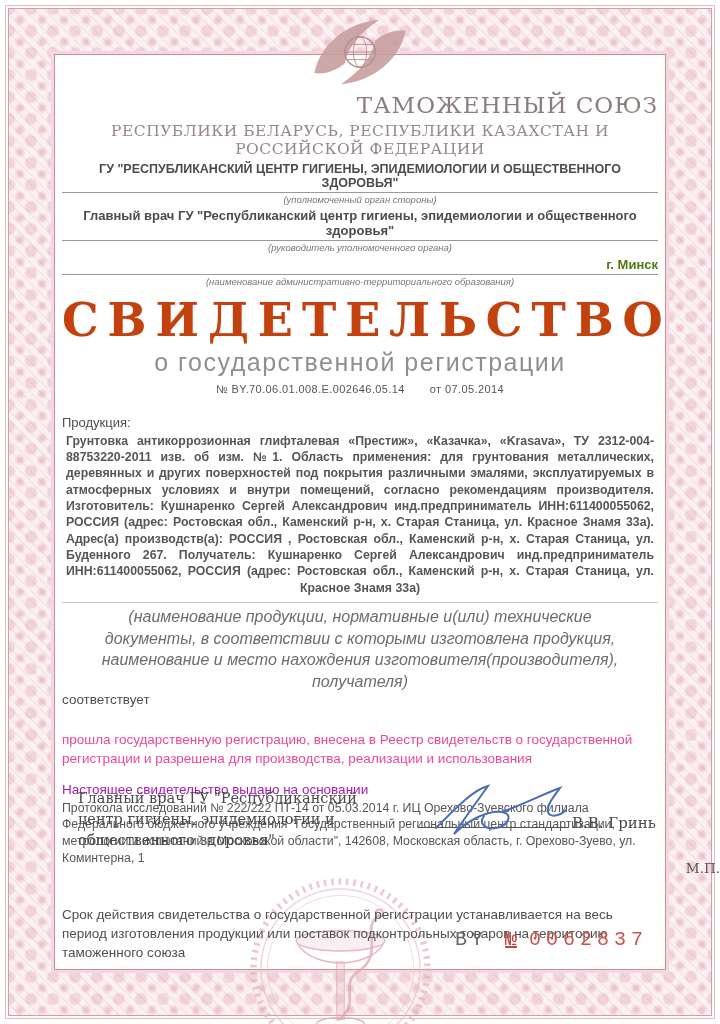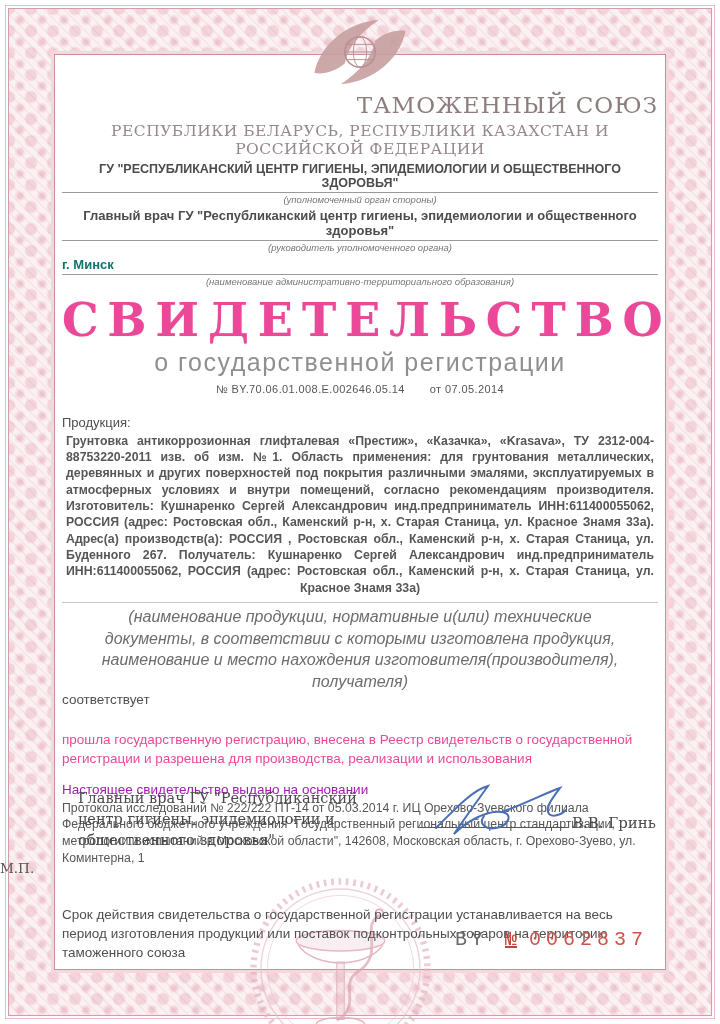--- a/index.html
+++ b/index.html
@@ -31,26 +31,26 @@
 
   .logo{position:absolute;top:14px;left:0;right:0;text-align:center;z-index:4;}
 
   .serif{font-family:"DejaVu Serif","Liberation Serif",serif;}
   .c-union{margin-top:38px;text-align:right;font-size:23px;letter-spacing:1px;color:#8d7e7e;}
   .c-countries{margin-top:4px;text-align:center;font-size:15.5px;letter-spacing:.5px;color:#96888a;}
   .rule-line{border-bottom:1px solid #9a9a9a;padding-bottom:2px;}
   .c-org{margin-top:4px;text-align:center;font-size:12.5px;font-weight:bold;color:#4c4c4c;}
   .caption{margin-top:1px;text-align:center;font-style:italic;font-size:9.5px;color:#777;}
   .c-head{margin-top:3px;text-align:center;font-size:13px;font-weight:bold;color:#4c4c4c;}
-  .c-city{margin-top:4px;text-align:left;font-size:13px;font-weight:bold;color:#0f766e;}
+  .c-city{margin-top:4px;text-align:right;font-size:13px;font-weight:bold;color:#4d7c0f;}
 
   .t-main{
     margin-top:8px;text-align:center;
     font-family:"DejaVu Serif","Liberation Serif",serif;font-weight:bold;
-    font-size:46px;line-height:1.1;letter-spacing:9px;color:#ec4899;
+    font-size:46px;line-height:1.1;letter-spacing:9px;color:#c2410c;
     text-shadow:0 0 1px rgba(194,148,154,.6);
   }
   .t-sub{margin-top:2px;text-align:center;font-size:25px;letter-spacing:1.5px;color:#8f8f8f;}
   .t-num{margin-top:6px;text-align:center;font-size:11px;letter-spacing:.4px;color:#565656;}
   .t-num .gap{display:inline-block;width:18px;}
 
   .lbl{font-size:13px;color:#4f4f4f;margin-top:20px;}
   .prod{
     margin-top:3px;padding:0 4px;font-size:12.3px;font-weight:bold;color:#565656;
     line-height:1.33;text-align:justify;text-align-last:center;
@@ -63,21 +63,21 @@
   .basis-lbl{margin-top:14px;font-size:13.5px;color:#a21caf;}
   .validity{margin-top:40px;font-size:13.5px;color:#4f4f4f;line-height:1.4;padding-right:20px;}
 
   .sig-row{position:absolute;top:788px;left:78px;right:64px;display:flex;z-index:3;}
   .sig-title{width:300px;font-family:"DejaVu Serif","Liberation Serif",serif;font-size:14.5px;line-height:1.45;color:#4a4a4a;}
   .sig-mid{flex:1;position:relative;margin-left:30px;height:58px;}
   .sig-line{position:absolute;left:10px;right:88px;bottom:18px;border-bottom:1.5px solid #555;}
   .sig-svg{position:absolute;left:20px;bottom:6px;}
   .sig-name{position:absolute;right:0;bottom:14px;font-family:"DejaVu Serif","Liberation Serif",serif;font-size:15px;color:#4a4a4a;}
 
-  .mp{position:absolute;top:860px;left:0;right:0;text-align:left;z-index:3;
+  .mp{position:absolute;top:860px;left:0;right:0;text-align:right;z-index:3;
       font-family:"DejaVu Serif","Liberation Serif",serif;font-size:13.5px;color:#555;}
   .watermark{position:absolute;top:876px;left:248px;z-index:2;opacity:.85;}
   .serial{
     position:absolute;top:928px;right:72px;z-index:4;
     font-family:Liberation Mono, monospace;font-size:20px;
   }
   .serial .series{color:#6b6b6b;letter-spacing:4px;margin-right:18px;}
   .serial .numsign{color:#c1443c;text-decoration:underline;margin-right:12px;}
   .serial .digits{color:#c8564c;letter-spacing:5px;}
 </style>

